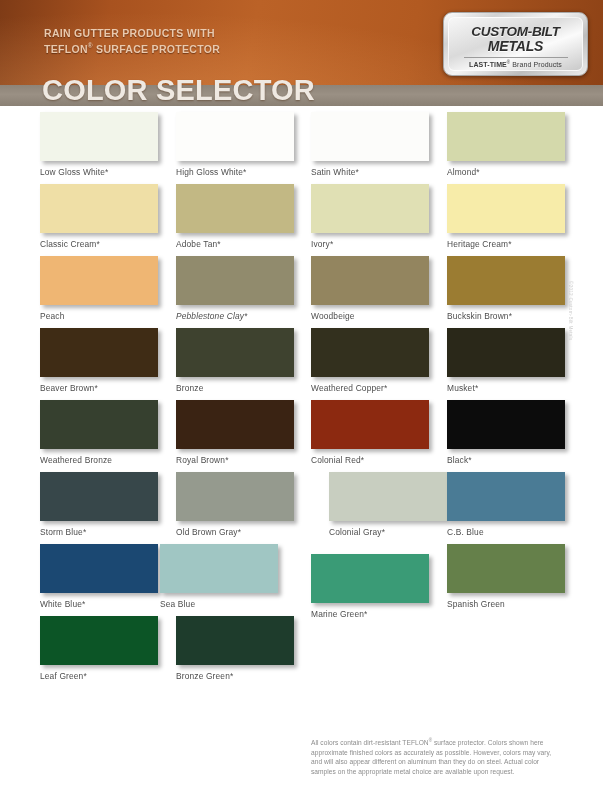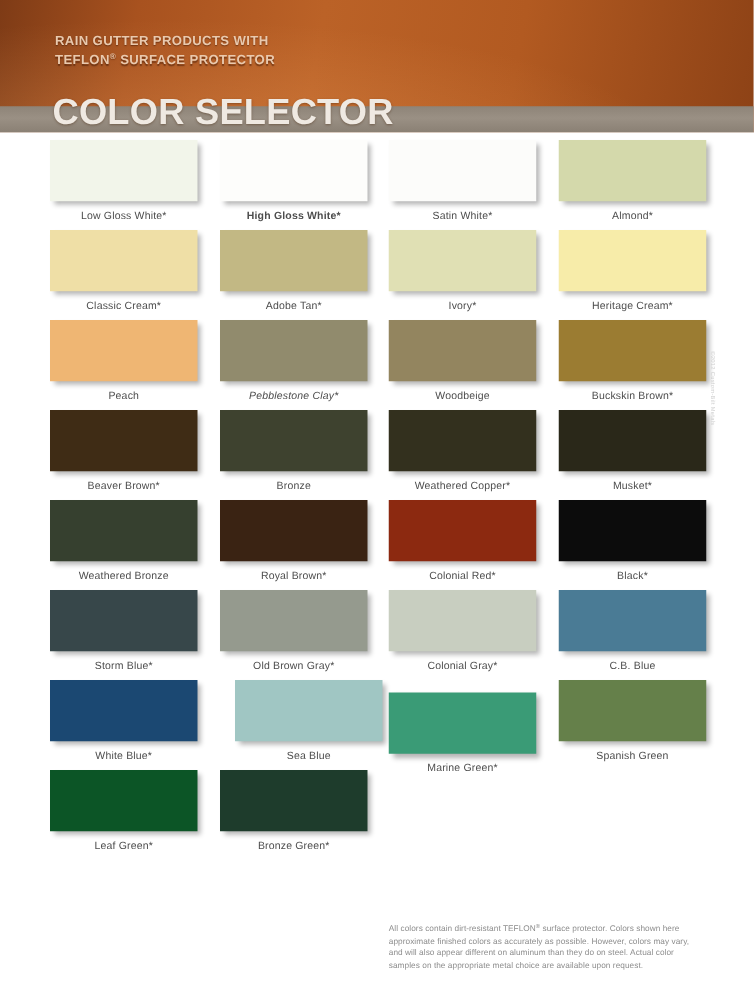--- a/index.html
+++ b/index.html
@@ -14,21 +14,21 @@
     overflow: hidden;
     font-family: "Liberation Sans", sans-serif;
     color: #4a4a4a;
   }
 
   
   .header {
     position: absolute;
     top: 0; left: 0;
     width: 603px;
-    height: 106px;
+    height: 85px;
     background: linear-gradient(100deg, #7e3b16 0%, #a8521f 18%, #bb6227 42%, #b25a21 68%, #8d4216 100%);
     overflow: hidden;
   }
   .header-sheen {
     position: absolute;
     top: 0; left: 0; right: 0; bottom: 0;
     background: radial-gradient(ellipse at 22% 120%, rgba(255,180,110,.30), rgba(0,0,0,0) 62%);
     pointer-events: none;
   }
   .header-text {
@@ -135,21 +135,21 @@
     position: absolute;
     width: 118px;
   }
   .chip {
     width: 118px;
     height: 49px;
     box-shadow: 3px 3px 4px rgba(0,0,0,.30);
   }
   .chip-label {
     margin-top: 6px;
-    text-align: center;
+    text-align: left;
     font-size: 8.4px;
     color: #4d4d4d;
     letter-spacing: .15px;
     white-space: nowrap;
   }
 
   
   .disclaimer {
     position: absolute;
     left: 311px;
@@ -178,33 +178,41 @@
 </head>
 <body>
 
 <div class="header">
   <div class="header-sheen"></div>
   <div class="header-text">
     <div>RAIN GUTTER PRODUCTS WITH</div>
     <div><span>TEFLON</span><sup>®</sup><span> SURFACE PROTECTOR</span></div>
   </div>
 
+  <div class="logo">
+    <div class="logo-inner">
+      <div class="logo-l1">CUSTOM-BILT</div>
+      <div class="logo-l2">METALS</div>
+      <div class="logo-rule"></div>
+      <div class="logo-l3"><b>LAST-TIME</b><sup>®</sup><span> Brand Products</span></div>
+    </div>
+  </div>
 </div>
 
 <div class="band"></div>
 <div class="band-title">COLOR SELECTOR</div>
 
 <div class="page-body">
 
   <div class="grid" id="grid">
       <div class="cell" style="left: 40px; top: 6px;">
         <div class="chip" style="background: rgb(242, 245, 234);"></div>
         <div class="chip-label">Low Gloss White*</div>
       </div>
-      <div class="cell" style="left: 176px; top: 6px; font-weight: bold;">
+      <div class="cell" style="left: 176px; top: 6px;">
         <div class="chip" style="background: rgb(253, 253, 251);"></div>
         <div class="chip-label">High Gloss White*</div>
       </div>
       <div class="cell" style="left: 311px; top: 6px;">
         <div class="chip" style="background: rgb(252, 252, 250);"></div>
         <div class="chip-label">Satin White*</div>
       </div>
       <div class="cell" style="left: 447px; top: 6px;">
         <div class="chip" style="background: rgb(212, 217, 171);"></div>
         <div class="chip-label">Almond*</div>
@@ -274,33 +282,33 @@
         <div class="chip-label">Black*</div>
       </div>
       <div class="cell" style="left: 40px; top: 366px;">
         <div class="chip" style="background: rgb(55, 71, 74);"></div>
         <div class="chip-label">Storm Blue*</div>
       </div>
       <div class="cell" style="left: 176px; top: 366px;">
         <div class="chip" style="background: rgb(149, 154, 142);"></div>
         <div class="chip-label">Old Brown Gray*</div>
       </div>
-      <div class="cell" style="left: 311px; top: 366px;">
+      <div class="cell" style="left: 329px; top: 366px;">
         <div class="chip" style="background: rgb(200, 206, 192);"></div>
         <div class="chip-label">Colonial Gray*</div>
       </div>
       <div class="cell" style="left: 447px; top: 366px;">
         <div class="chip" style="background: rgb(74, 123, 149);"></div>
         <div class="chip-label">C.B. Blue</div>
       </div>
       <div class="cell" style="left: 40px; top: 438px;">
         <div class="chip" style="background: rgb(27, 72, 114);"></div>
         <div class="chip-label">White Blue*</div>
       </div>
-      <div class="cell" style="left: 188px; top: 438px;">
+      <div class="cell" style="left: 160px; top: 438px;">
         <div class="chip" style="background: rgb(160, 198, 195);"></div>
         <div class="chip-label">Sea Blue</div>
       </div>
       <div class="cell" style="left: 311px; top: 438px; margin-top: 10px;">
         <div class="chip" style="background: rgb(58, 155, 118);"></div>
         <div class="chip-label">Marine Green*</div>
       </div>
       <div class="cell" style="left: 447px; top: 438px;">
         <div class="chip" style="background: rgb(101, 128, 74);"></div>
         <div class="chip-label">Spanish Green</div>

